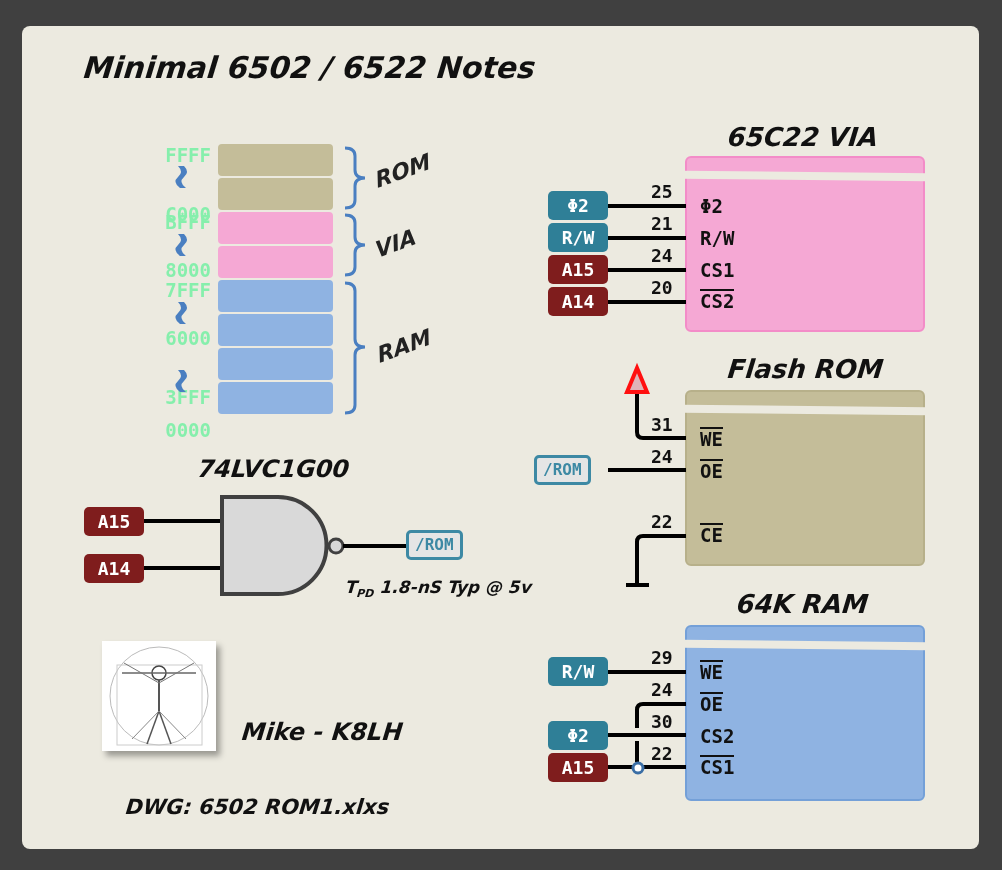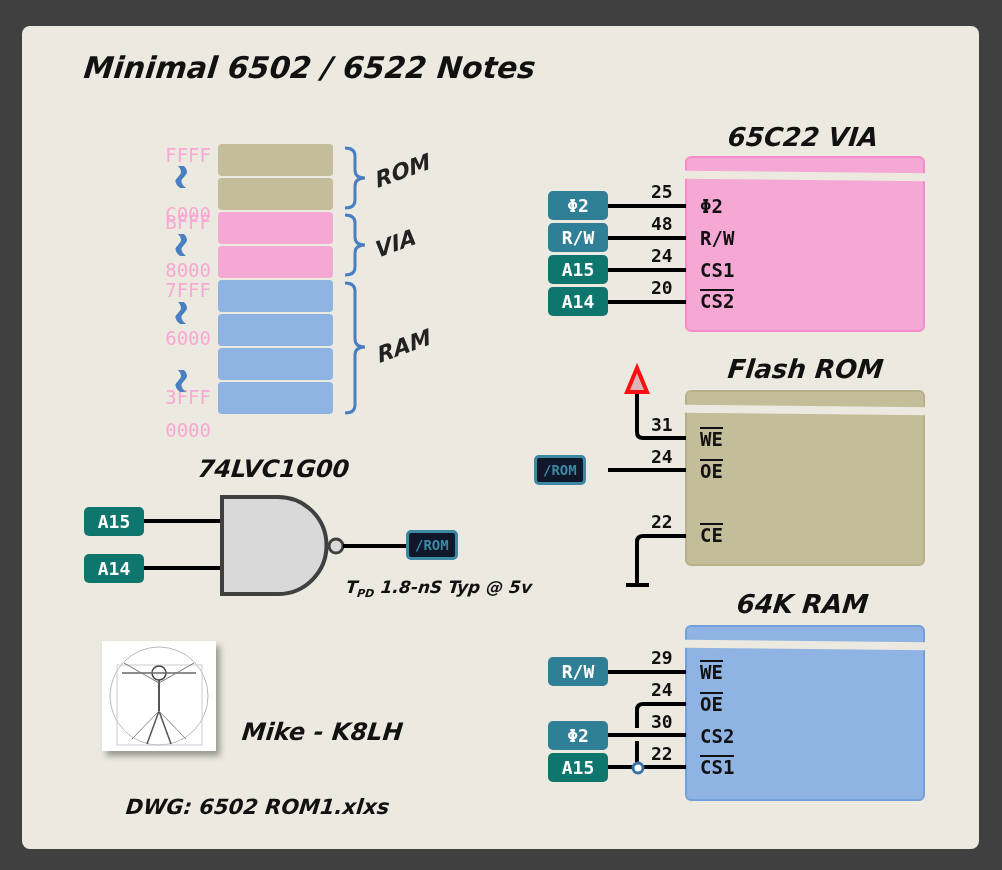--- a/index.html
+++ b/index.html
@@ -1,30 +1,30 @@
 <!DOCTYPE html>
 <html><head>
 <meta charset="utf-8">
 <style>
   html, body { margin: 0; padding: 0; }
   body { width: 1002px; height: 870px; background: #404040; position: relative; overflow: hidden; font-family: "DejaVu Sans", sans-serif; }
   .panel { position: absolute; left: 22px; top: 26px; width: 957px; height: 823px; background: #eceae0; border-radius: 8px; }
   .abs { position: absolute; }
   .title-ital { font-family: "DejaVu Sans", sans-serif; font-style: italic; font-weight: bold; color: #111; transform: skewX(-6deg); white-space: nowrap; }
-  .mono { font-family: "DejaVu Sans Mono", monospace; font-weight: normal; color: #f9a8d4; }
+  .mono { font-family: "DejaVu Sans Mono", monospace; font-weight: bold; color: #86efac; }
   .addr { position: absolute; font-size: 19px; left: 157px; width: 54px; text-align: right; line-height: 20px; }
   .blk { position: absolute; left: 218px; width: 115px; height: 32px; border-radius: 4px; }
   .rom { background: #c4bd99; }
   .via { background: #f5a8d4; }
   .ram { background: #8fb3e2; }
   .region-lbl { position: absolute; font-size: 22px; transform: rotate(-20deg) skewX(-8deg); transform-origin: left center; font-style: italic; font-weight: bold; color: #222; }
   .tag { position: absolute; width: 60px; height: 29px; border-radius: 5px; color: #fff; font-family: "DejaVu Sans Mono", monospace; font-weight: bold; font-size: 18px; text-align: center; line-height: 29px; }
   .teal { background: #2f7f97; }
-  .green { background: #0f766e; }
-  .outline-tag { position: absolute; height: 24px; border: 3px solid #3d89a4; background: #0f172a; border-radius: 5px; color: #3d89a4; font-family: "DejaVu Sans Mono", monospace; font-weight: bold; font-size: 14px; line-height: 24px; padding: 0 6px; }
+  .green { background: #7f1d1d; }
+  .outline-tag { position: absolute; height: 24px; border: 3px solid #3d89a4; background: #e5e5e5; border-radius: 5px; color: #3d89a4; font-family: "DejaVu Sans Mono", monospace; font-weight: bold; font-size: 16px; line-height: 24px; padding: 0 6px; }
   .chip { position: absolute; border-radius: 6px; }
   .chip-via { left: 685px; top: 156px; width: 236px; height: 172px; background: #f5a8d4; border: 2px solid #f38cc8; }
   .chip-rom { left: 685px; top: 390px; width: 236px; height: 172px; background: #c4bd99; border: 2px solid #b7b08a; }
   .chip-ram { left: 685px; top: 625px; width: 236px; height: 172px; background: #8fb3e2; border: 2px solid #74a0d8; }
   .chip-cut { position: absolute; left: -4px; right: -4px; top: 14px; height: 8px; background: #eceae0; transform: skewY(0.6deg); }
   .pin-num { position: absolute; font-family: "DejaVu Sans Mono", monospace; font-weight: bold; font-size: 18px; color: #111; }
   .pin-name { position: absolute; font-family: "DejaVu Sans Mono", monospace; font-weight: bold; font-size: 19px; color: #111; }
   .ov { border-top: 2.5px solid #111; padding-top: 0; line-height: 20px; }
   .wire { position: absolute; background: #000; height: 4px; }
   svg { position: absolute; left: 0; top: 0; overflow: visible; }
@@ -95,21 +95,21 @@
   </div>
 <div class="wire" style="left:608px; top:204px; width:78px;"></div>
 <div class="wire" style="left:608px; top:236px; width:78px;"></div>
 <div class="wire" style="left:608px; top:268px; width:78px;"></div>
 <div class="wire" style="left:608px; top:300px; width:78px;"></div>
 <div class="tag teal" style="left:548px; top:191px;">Φ2</div>
 <div class="tag teal" style="left:548px; top:223px;">R/W</div>
 <div class="tag green" style="left:548px; top:255px;">A15</div>
 <div class="tag green" style="left:548px; top:287px;">A14</div>
 <div class="pin-num" style="left:651px; top:181px;">25</div>
-<div class="pin-num" style="left:651px; top:213px;">48</div>
+<div class="pin-num" style="left:651px; top:213px;">21</div>
 <div class="pin-num" style="left:651px; top:245px;">24</div>
 <div class="pin-num" style="left:651px; top:277px;">20</div>
 <div class="pin-name" style="left:700px; top:195px;">Φ2</div>
 <div class="pin-name" style="left:700px; top:227px;">R/W</div>
 <div class="pin-name" style="left:700px; top:259px;">CS1</div>
 <div class="pin-name ov" style="left:700px; top:289px;">CS2</div>
 
 <div class="abs title-ital" style="left:728px; top:354px; font-size:26px;">Flash ROM</div>
 <div class="chip chip-rom">
     <div class="chip-cut"></div>

